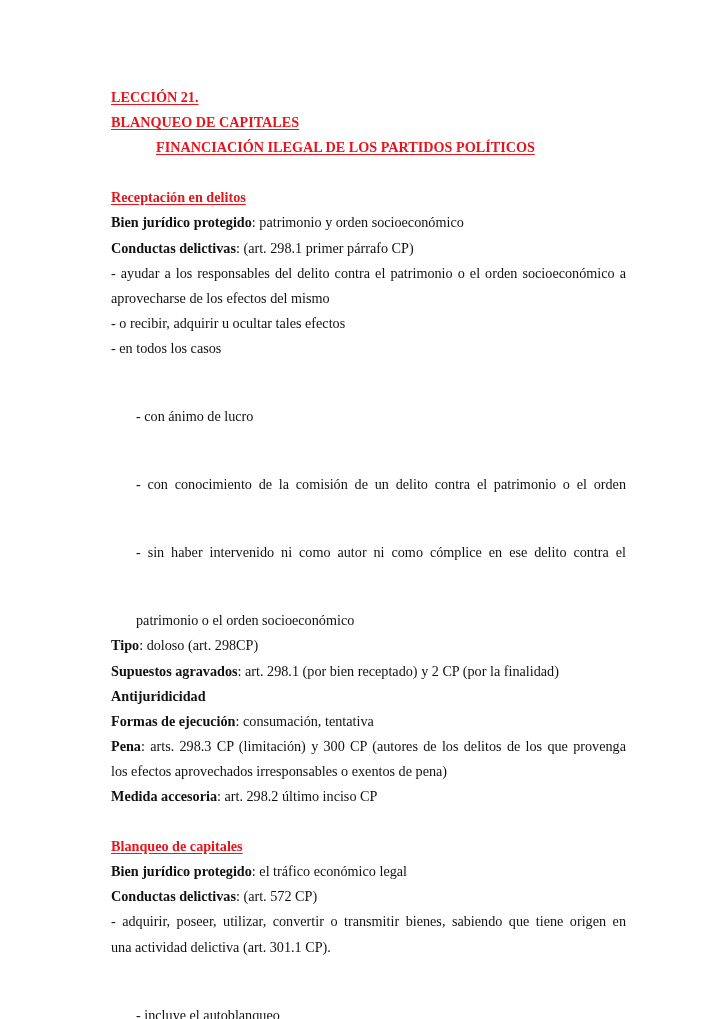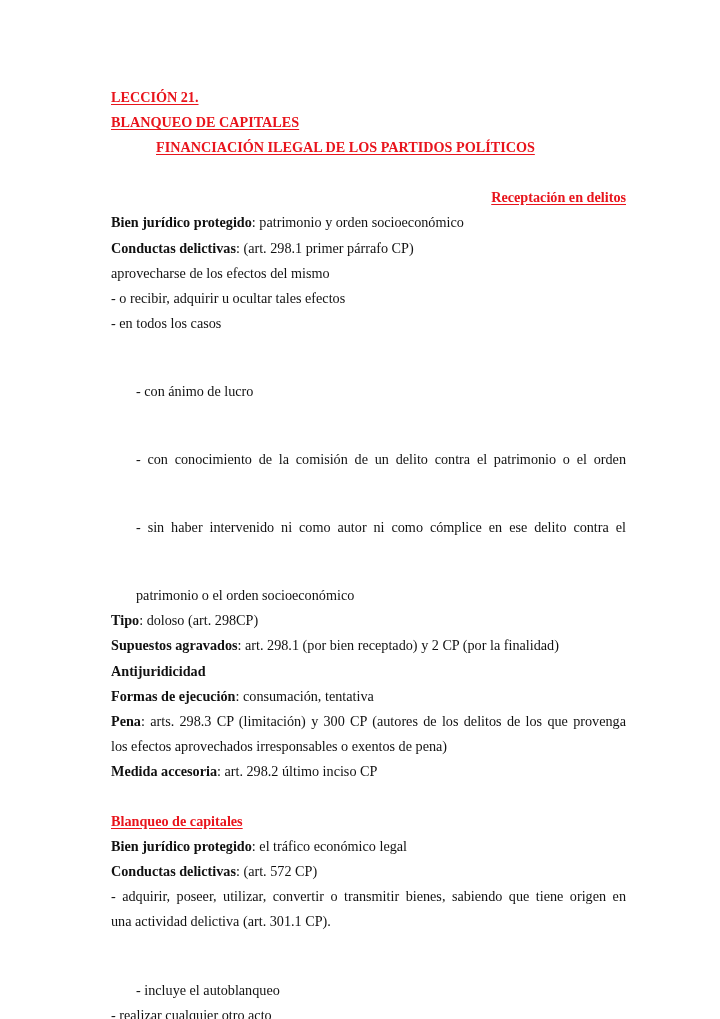--- a/index.html
+++ b/index.html
@@ -19,23 +19,24 @@
   </style>
 </head>
 <body>
 
 <div class="page">
   <span class="line red" style="color: rgb(232, 20, 28);">LECCIÓN 21.</span>
   <span class="line red" style="color: rgb(232, 20, 28);">BLANQUEO DE CAPITALES</span>
   <span class="line red" style="color: rgb(232, 20, 28); margin-left: 45px;">FINANCIACIÓN ILEGAL DE LOS PARTIDOS POLÍTICOS</span>
   <div class="gap"></div>
 
-  <span class="line red" style="color: rgb(232, 20, 28); text-align: right;">Receptación en delitos</span>
+  <span class="line red" style="color: rgb(232, 20, 28);">Receptación en delitos</span>
   <span class="line"><b>Bien jurídico protegido</b><span>: patrimonio y orden socioeconómico</span></span>
   <span class="line"><b>Conductas delictivas</b><span>: (art. 298.1 primer párrafo CP)</span></span>
+  <span class="line just">- ayudar a los responsables del delito contra el patrimonio o el orden socioeconómico a</span>
   <span class="line">aprovecharse de los efectos del mismo</span>
   <span class="line">- o recibir, adquirir u ocultar tales efectos</span>
   <span class="line">- en todos los casos</span>
   <span class="line ind">-  con ánimo de lucro</span>
   <span class="line ind just">- con conocimiento de la comisión de un delito contra el patrimonio o el orden</span>
   <span class="line ind just">- sin haber intervenido ni como autor ni como cómplice en ese delito contra el</span>
   <span class="line ind">patrimonio o el orden socioeconómico</span>
   <span class="line"><b>Tipo</b><span>: doloso (art. 298CP)</span></span>
   <span class="line"><b>Supuestos agravados</b><span>: art. 298.1 (por bien receptado) y 2 CP (por la finalidad)</span></span>
   <span class="line"><b>Antijuridicidad</b></span>

